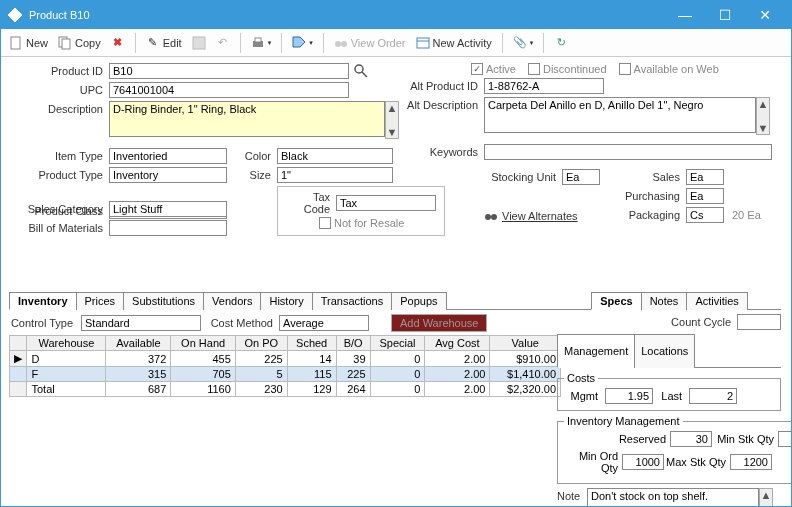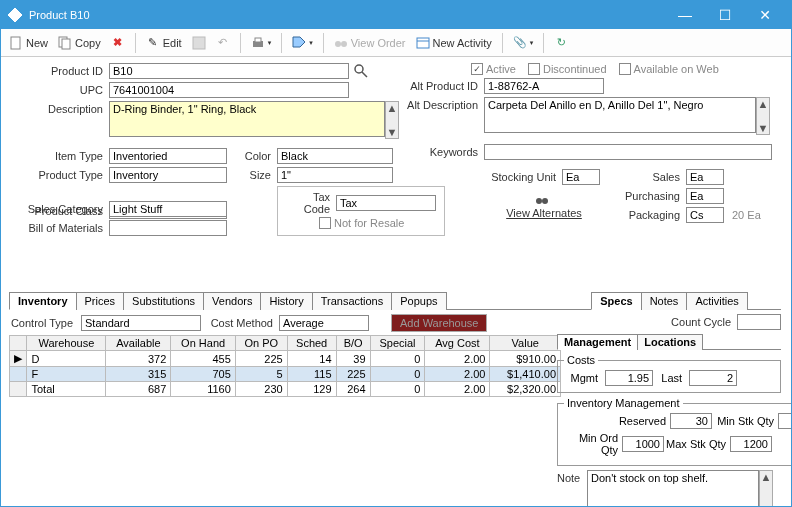--- a/index.html
+++ b/index.html
@@ -30,21 +30,21 @@
 .grid { border: 1px solid #888; border-collapse: collapse; width: 552px; }
 .grid th, .grid td { border: 1px solid #bbb; padding: 1px 4px; text-align: right; font-size: 11px; font-weight: normal; }
 .grid th { background: #f0f0f0; text-align: center; }
 .grid td.lft { text-align: left; }
 .grid tr.sel td { background: #d6e5f3; }
 .grid .rowhdr { width:16px; background:#f0f0f0; text-align:center; }
 fieldset { border: 1px solid #999; padding: 4px 6px 6px 6px; margin-bottom: 4px; }
 legend { font-size: 11px; padding: 0 3px; }
 .minilbl { text-align:right; padding-right:4px; display:inline-block; }
 .subtabs { display:flex; font-size:11px; }
-.subtabs .st { padding:1px 6px; border:1px solid #888; border-bottom:none; margin-right:-1px; background:#f8f8f8; position:relative; top:1px;font-weight:bold;}
+.subtabs .st { padding:10px 6px; border:1px solid #888; border-bottom:none; margin-right:-1px; background:#f8f8f8; position:relative; top:1px;}
 .subtabs .st.active { background:#fff; border-bottom:1px solid #fff; }
 .subtabline { border-bottom:1px solid #888; margin-bottom:4px; }
 .btngray { border:1px solid #aaa; background:#7f1d1d; color:#999; padding:2px 8px; }
 .scrollarrow { width:14px; background:#eee; border:1px solid #aaa; display:flex; flex-direction:column; align-items:center; justify-content:space-between; font-size:8px; color:#555; }
 </style>
 </head>
 <body>
 
 <div class="titlebar">
   <span class="icon">
@@ -242,21 +242,21 @@
     </div>
     <div style="height:6px;"></div>
     <div class="row">
       <div style="width:88px;"></div>
       <div style="flex:1; display:flex; align-items:flex-start; gap:6px;">
         <div>
           <div class="row">
               <div class="lbl" style="width:78px;">Stocking Unit</div>
               <input type="text" class="yellow" style="width: 38px;" value="Ea">
             </div>
-          <div class="row" style="margin-top:8px;flex-direction:column;">
+          <div class="row" style="margin-top:24px;">
               <span class="ticon">
                 <svg viewBox="0 0 14 14">
                   <circle cx="4" cy="8" r="3" fill="#555"></circle>
                   <circle cx="10" cy="8" r="3" fill="#555"></circle>
                 </svg>
               </span>
               <a href="#" style="color:#333;margin-left:4px;">View Alternates</a>
             </div>
         </div>
         <div style="margin-left:18px;">

